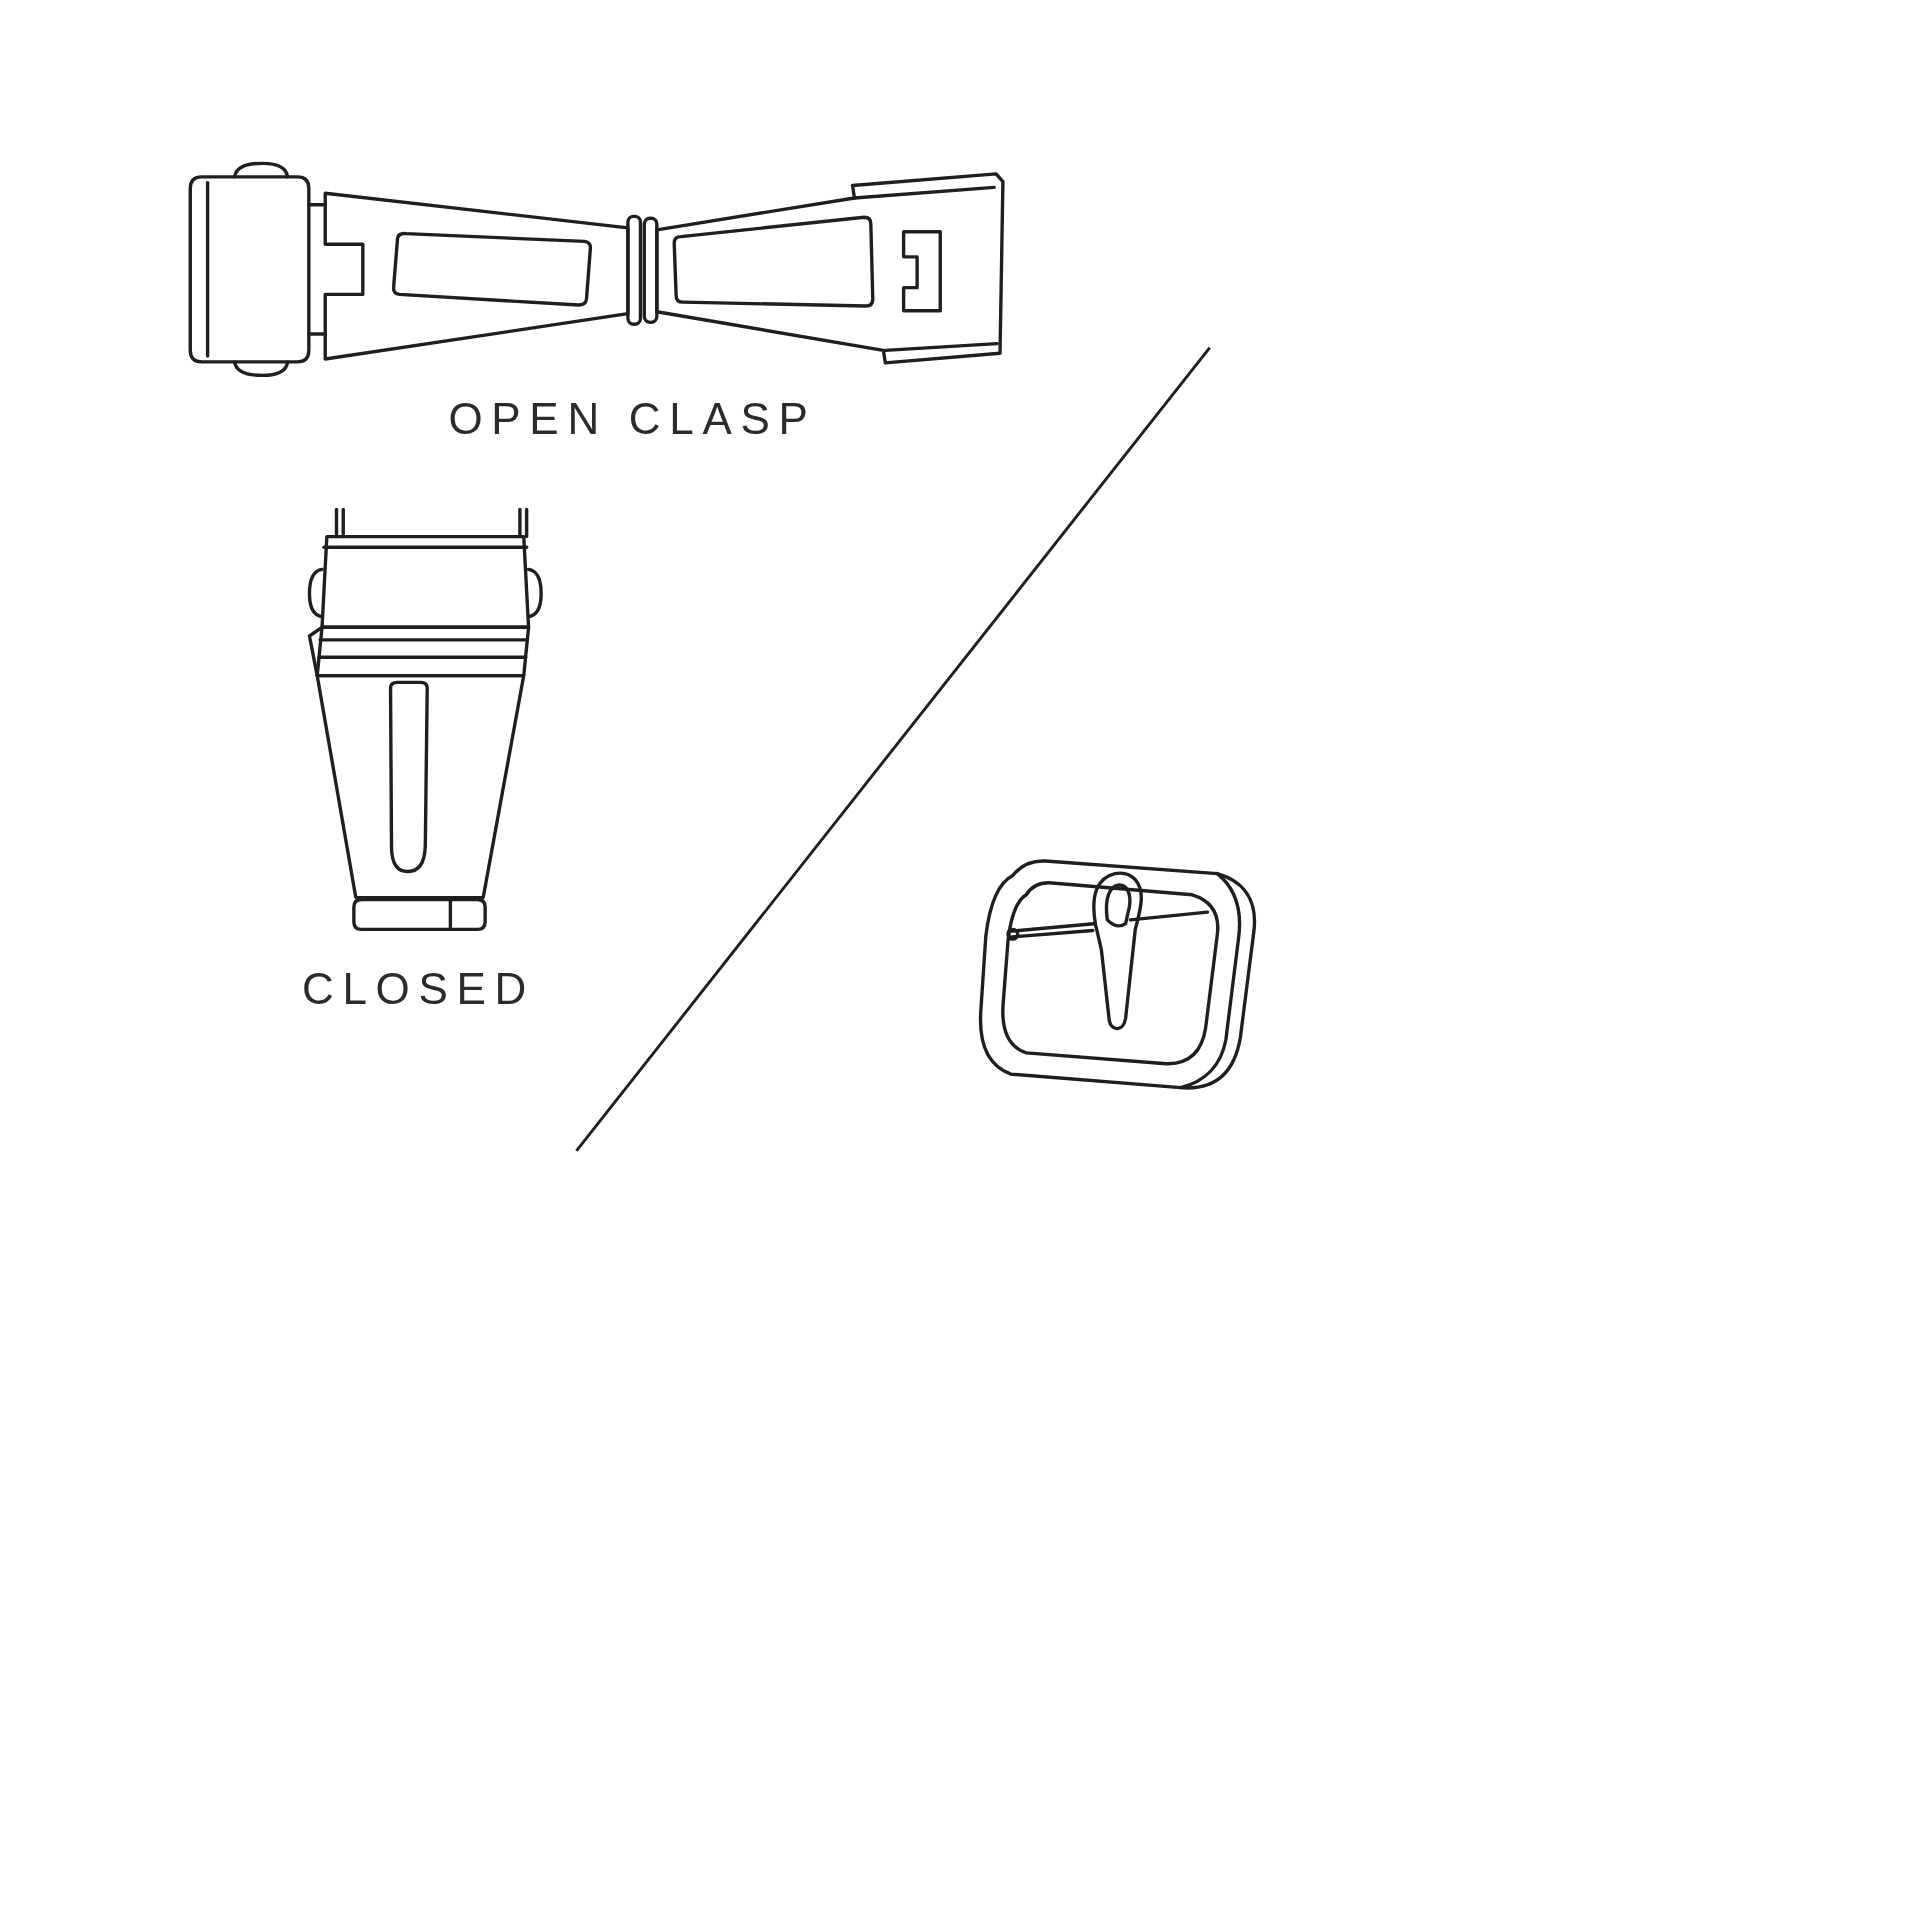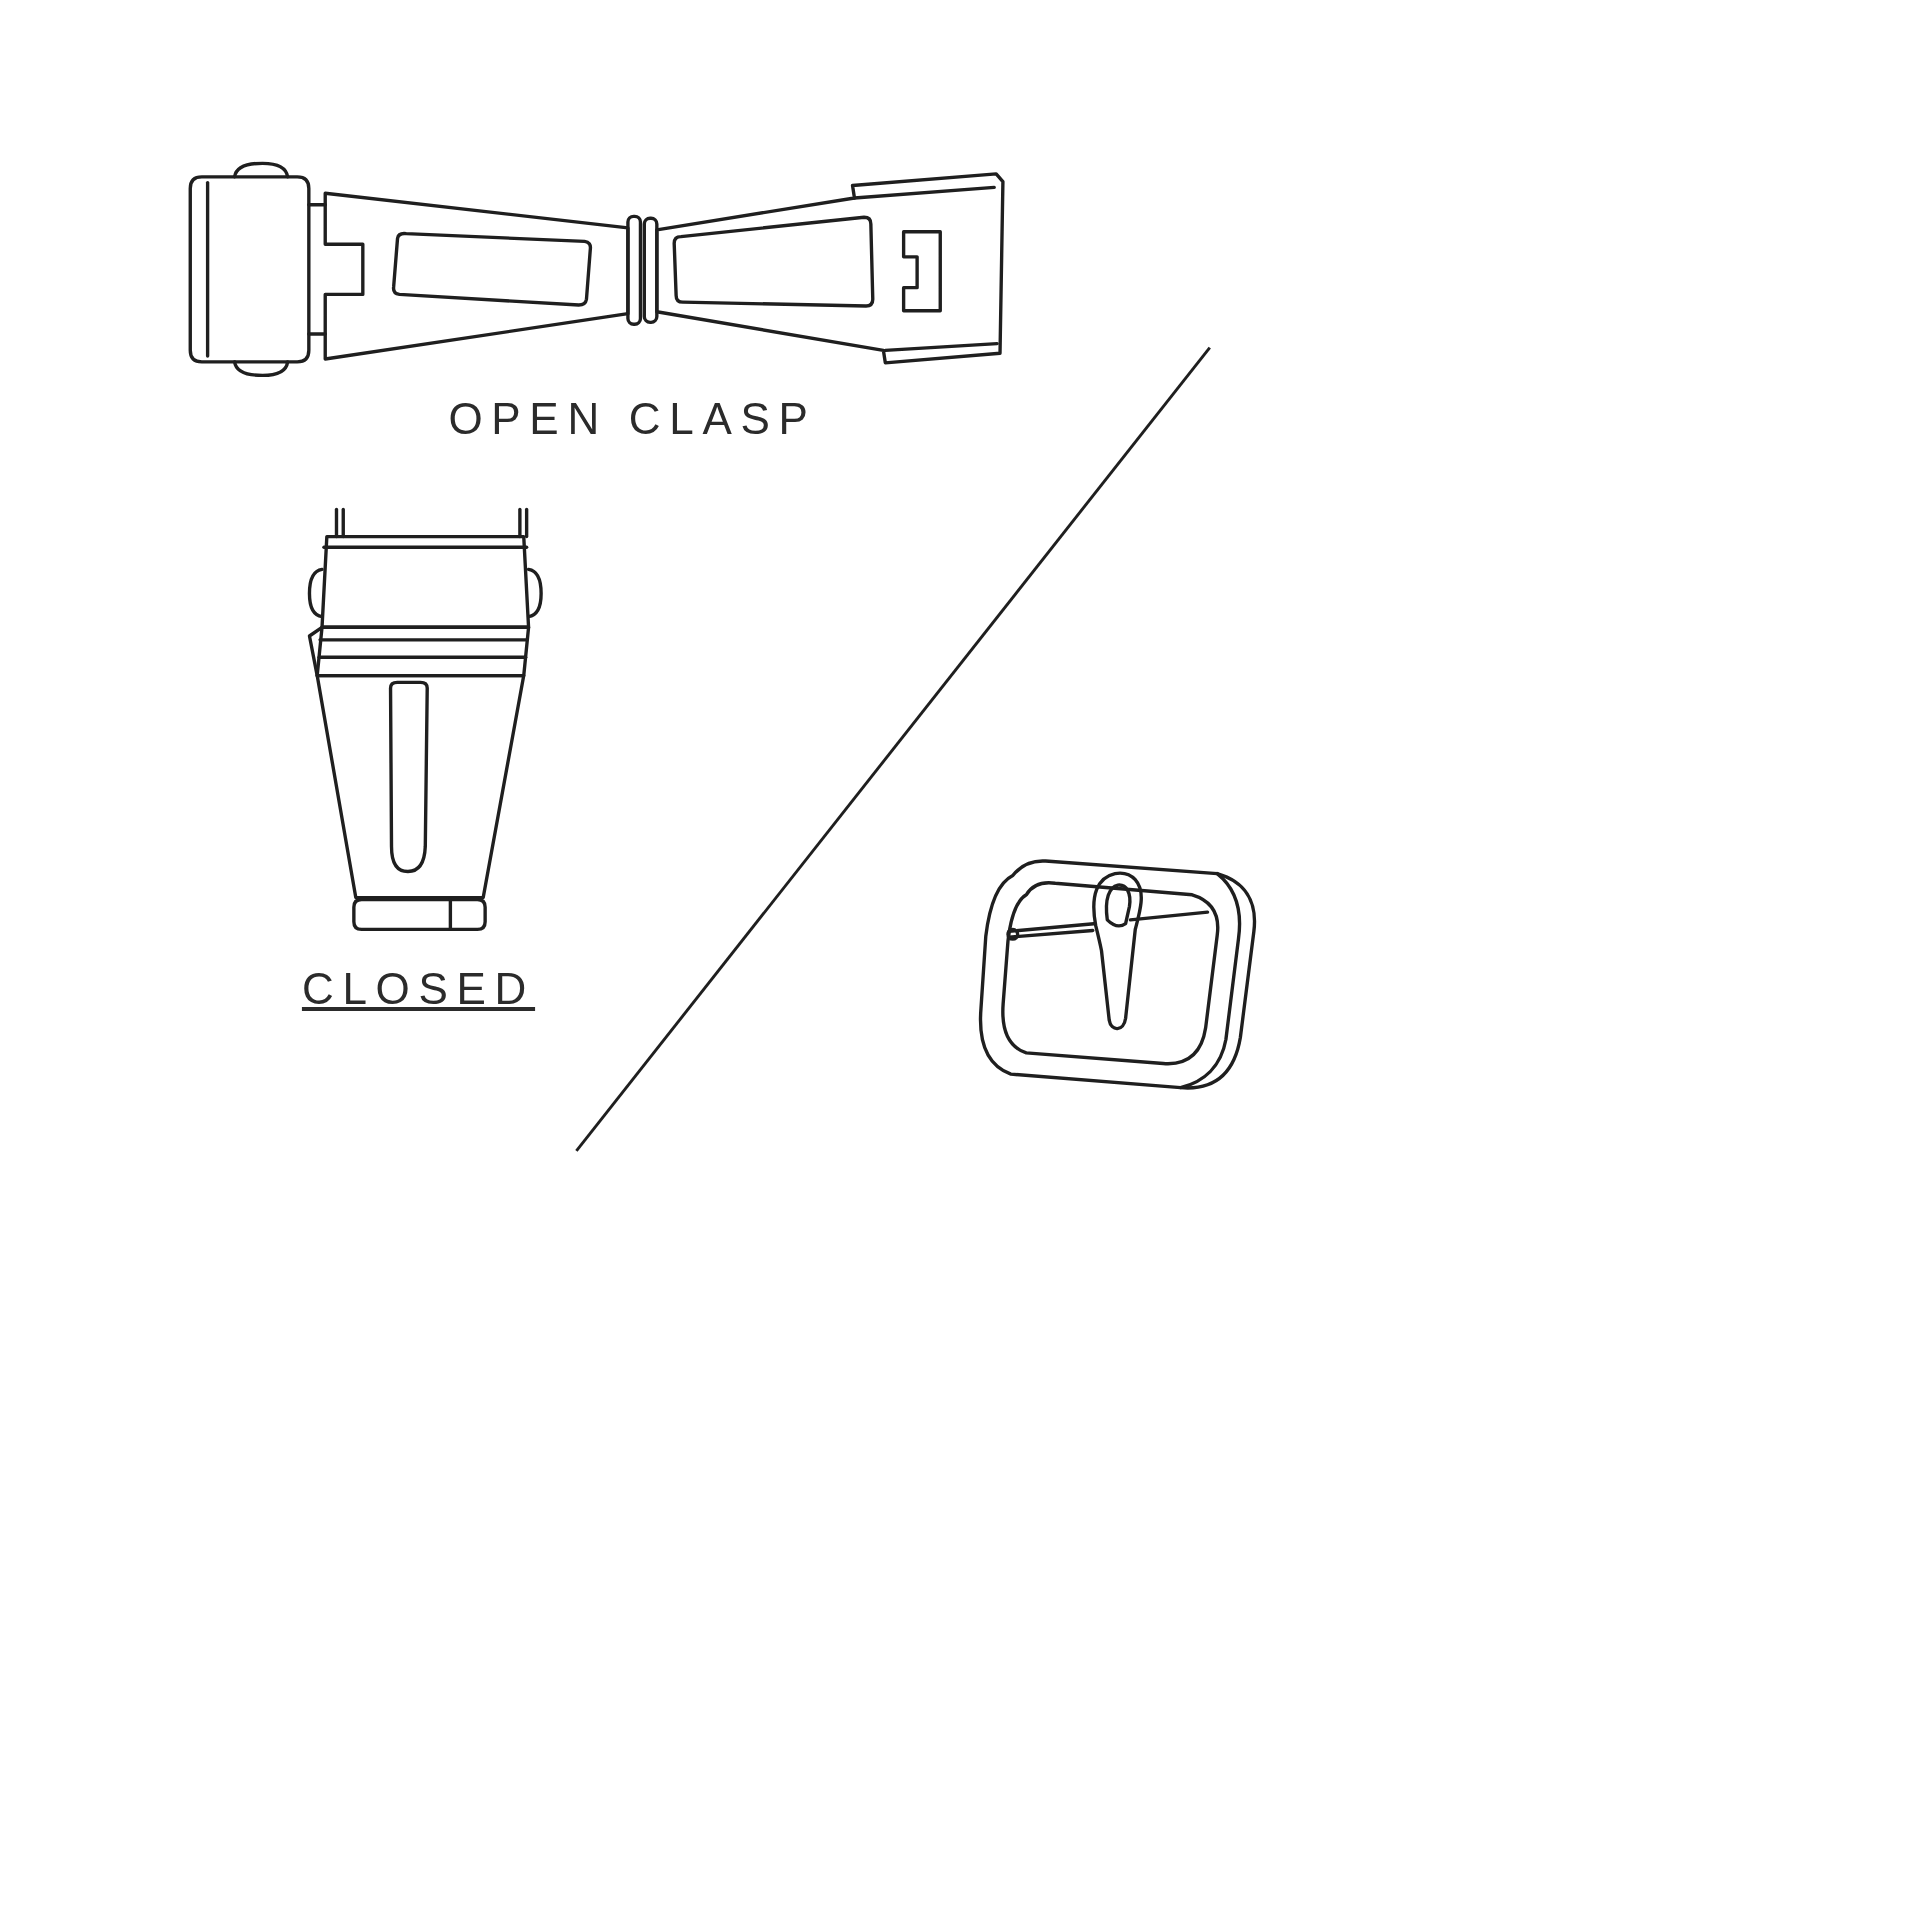--- a/index.html
+++ b/index.html
@@ -106,21 +106,21 @@
       <path d="M27 148 H241"></path>
       <path d="M26 166 H240"></path>
 
       <path d="M24 185 L64 415 H196 L238 185 Z"></path>
       <path d="M100 198 Q100 192 107 192 H131 Q138 192 138 198 L136 362 Q135 388 118 388 Q101 388 101 362 Z"></path>
 
       <path d="M70 417 H190 Q198 417 198 425 V440 Q198 448 190 448 H70 Q62 448 62 440 V425 Q62 417 70 417 Z"></path>
       <path d="M162 417 V448"></path>
     </svg>
   </figure>
-  <figcaption class="caption" style="left:177px; top:964px; width:483px;text-decoration:underline;">CLOSED</figcaption>
+  <figcaption class="caption" style="left:177px; top:964px; width:483px;">CLOSED</figcaption>
 
   <figure class="fig" style="left:951px; top:835px;">
     <svg width="328" height="270" viewBox="0 0 340 280">
 
       <path d="M64 42 C48 50 40 72 36 105 L31 180 C28 218 40 240 62 248 L238 262 C274 265 294 246 300 210 L314 100 C318 68 304 48 276 40 L98 27 C82 26 72 32 64 42 Z"></path>
 
       <path d="M78 62 C68 68 62 84 59 110 L54 175 C52 202 60 220 78 226 L220 237 C246 239 260 226 264 200 L276 104 C279 82 270 68 250 62 L108 50 C94 48 84 52 78 62 Z"></path>
 
       <path d="M276 40 C296 56 302 80 298 108 L285 212 C280 240 262 256 238 262"></path>
 

